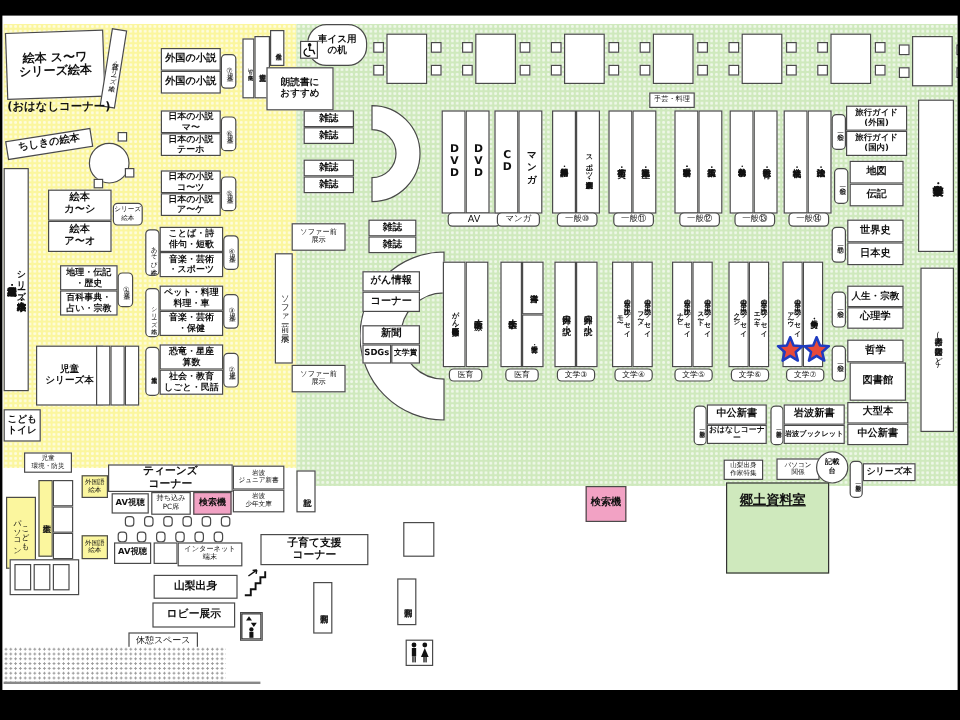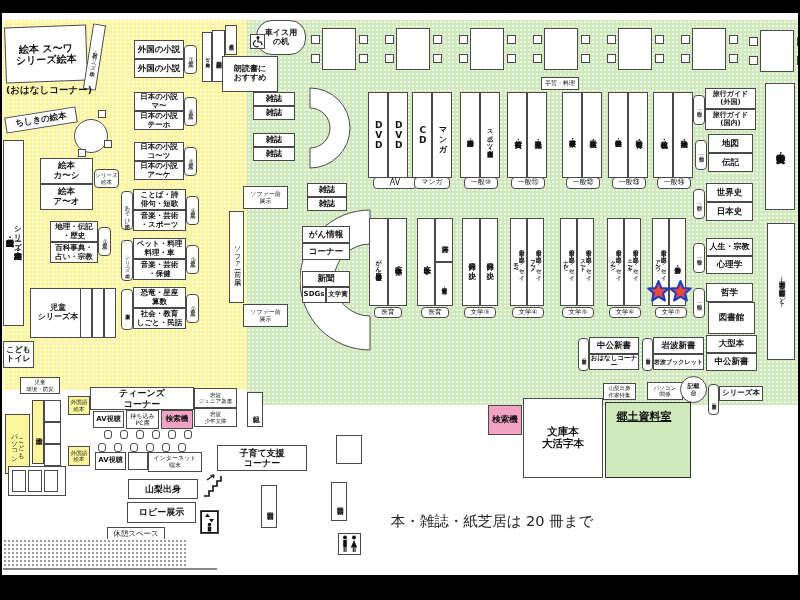--- a/index.html
+++ b/index.html
@@ -101,21 +101,20 @@
       </svg>
     </div>
 
     <svg class="star" style="left:647px;top:280px" width="23" height="23" viewBox="0 0 22 22">
       <polygon points="11,1 13.7,7.6 20.8,8.1 15.4,12.7 17.1,19.6 11,15.8 4.9,19.6 6.6,12.7 1.2,8.1 8.3,7.6" fill="#e8493a" stroke="#1f3bbf" stroke-width="2" stroke-linejoin="round"></polygon>
     </svg>
     <svg class="star" style="left:669px;top:280px" width="23" height="23" viewBox="0 0 22 22">
       <polygon points="11,1 13.7,7.6 20.8,8.1 15.4,12.7 17.1,19.6 11,15.8 4.9,19.6 6.6,12.7 1.2,8.1 8.3,7.6" fill="#e8493a" stroke="#1f3bbf" stroke-width="2" stroke-linejoin="round"></polygon>
     </svg>
 
-    <div class="note" id="note1">本・雑誌・紙芝居は 20 冊まで</div>
 
   <div class="bx bold" style="left: 5px; top: 26px; width: 82px; height: 56px; font-size: 10px; transform: rotate(-2deg);">絵本 ス〜ワ
 シリーズ絵本</div>
       <div class="bx v" style="left: 88px; top: 24px; width: 13px; height: 66px; font-size: 5.5px; transform: rotate(9deg);">昔話・シリーズ絵本</div>
       <div class="bx bold nb" style="left: 4px; top: 84px; width: 90px; height: 13px; font-size: 9.5px;">(おはなしコーナー)</div>
       <div class="bx bold" style="left: 5px; top: 112px; width: 72px; height: 16px; font-size: 8.5px; transform: rotate(-9deg);">ちしきの絵本</div>
       <div class="bx v bold" style="left: 3px; top: 140px; width: 21px; height: 186px; font-size: 7.5px;">シリーズ本・点字絵本・布絵本・
 紙芝居・大型紙芝居・大型絵本</div>
       <div class="bx bold" style="left: 40px; top: 158px; width: 53px; height: 26px; font-size: 8.5px;">絵本
 カ〜シ</div>
@@ -273,22 +272,20 @@
 関係</div>
       <div class="bx bold round" style="left: 680px; top: 376px; width: 27px; height: 27px; font-size: 6px;">記載
 台</div>
       <div class="bx v tag" style="left: 708px; top: 384px; width: 11px; height: 31px; font-size: 5px;">一般新書</div>
       <div class="bx bold" style="left: 719px; top: 386px; width: 44px; height: 15px; font-size: 7.5px;">シリーズ本</div>
       <div class="bx v" style="left: 247px; top: 392px; width: 16px; height: 35px; font-size: 7px;">記載台</div>
       <div class="bx" style="left: 336px; top: 435px; width: 26px; height: 29px;"></div>
       <div class="bx bold bg-p" style="left: 488px; top: 405px; width: 34px; height: 30px; font-size: 8.5px;">検索機</div>
       <div class="bx v" style="left: 261px; top: 485px; width: 16px; height: 43px; font-size: 7px;">新刊図書</div>
       <div class="bx v" style="left: 331px; top: 482px; width: 16px; height: 39px; font-size: 7px;">新刊図書</div>
-      <div class="bx bold" style="left: 523px; top: 398px; width: 80px; height: 80px; font-size: 10.5px;">文庫本
-大活字本</div>
       <div class="bx bg-g" style="left: 605px; top: 402px; width: 86px; height: 76px;"></div>
       <div class="bx bold ul nb" style="left: 607px; top: 408px; width: 74px; height: 18px; font-size: 11px;">郷土資料室</div>
       <div class="bx" style="left: 20px; top: 377px; width: 40px; height: 17px; font-size: 5.5px;">児童
 環境・防災</div>
       <div class="bx v bg-y" style="left: 5px; top: 414px; width: 25px; height: 60px; font-size: 6.5px;">こども
 パソコン</div>
       <div class="bx v bg-y" style="left: 32px; top: 400px; width: 12px; height: 64px; font-size: 7px;">大型絵本</div>
       <div class="bx" style="left: 44px; top: 400px; width: 17px; height: 22px;"></div>
       <div class="bx" style="left: 44px; top: 422px; width: 17px; height: 22px;"></div>
       <div class="bx" style="left: 44px; top: 444px; width: 17px; height: 22px;"></div>

